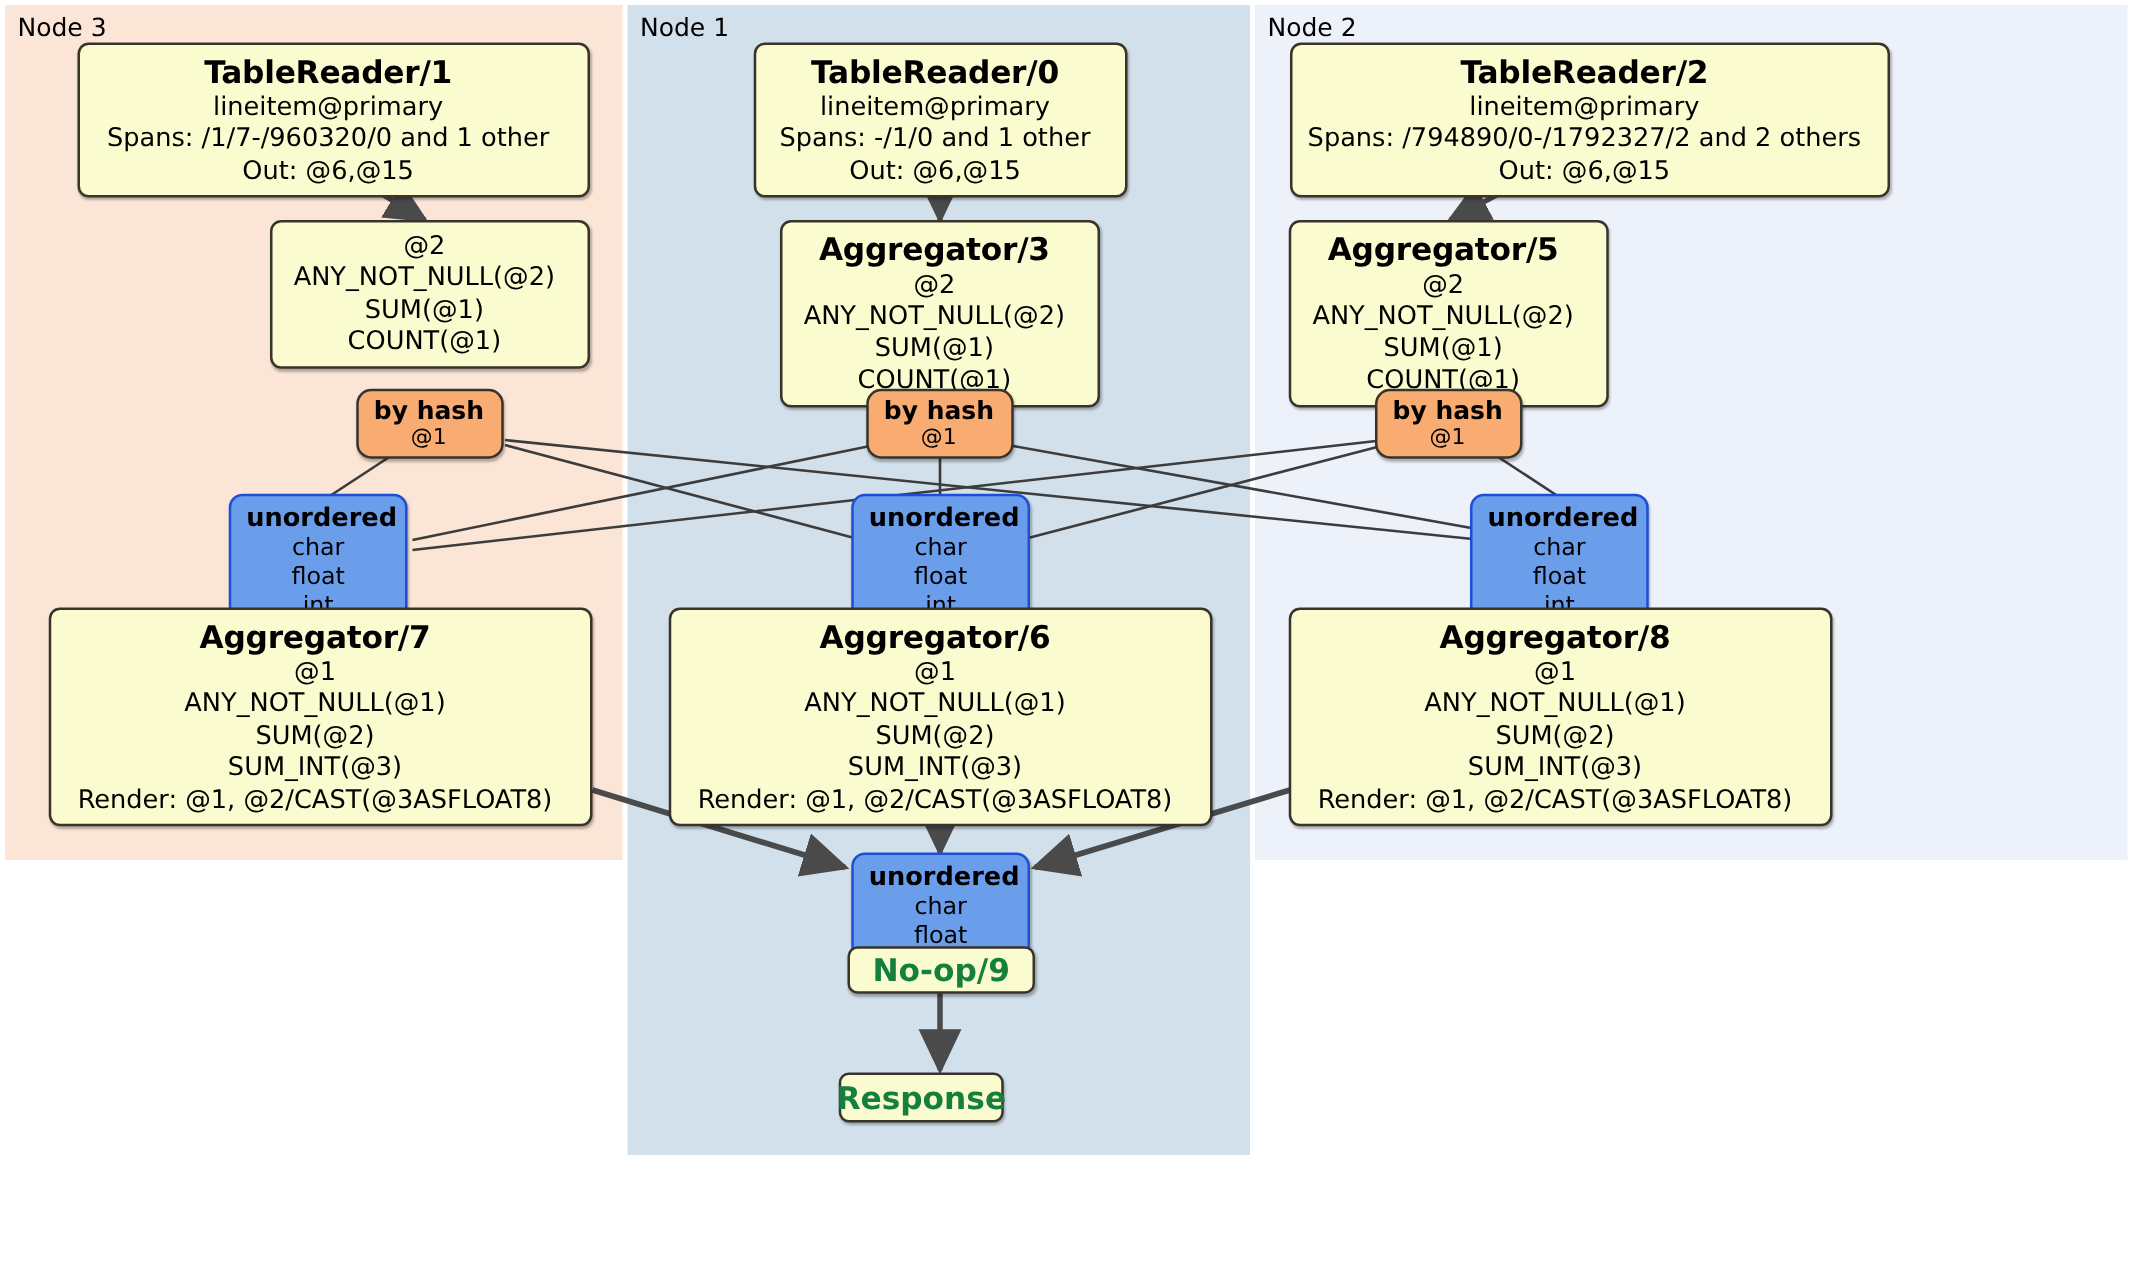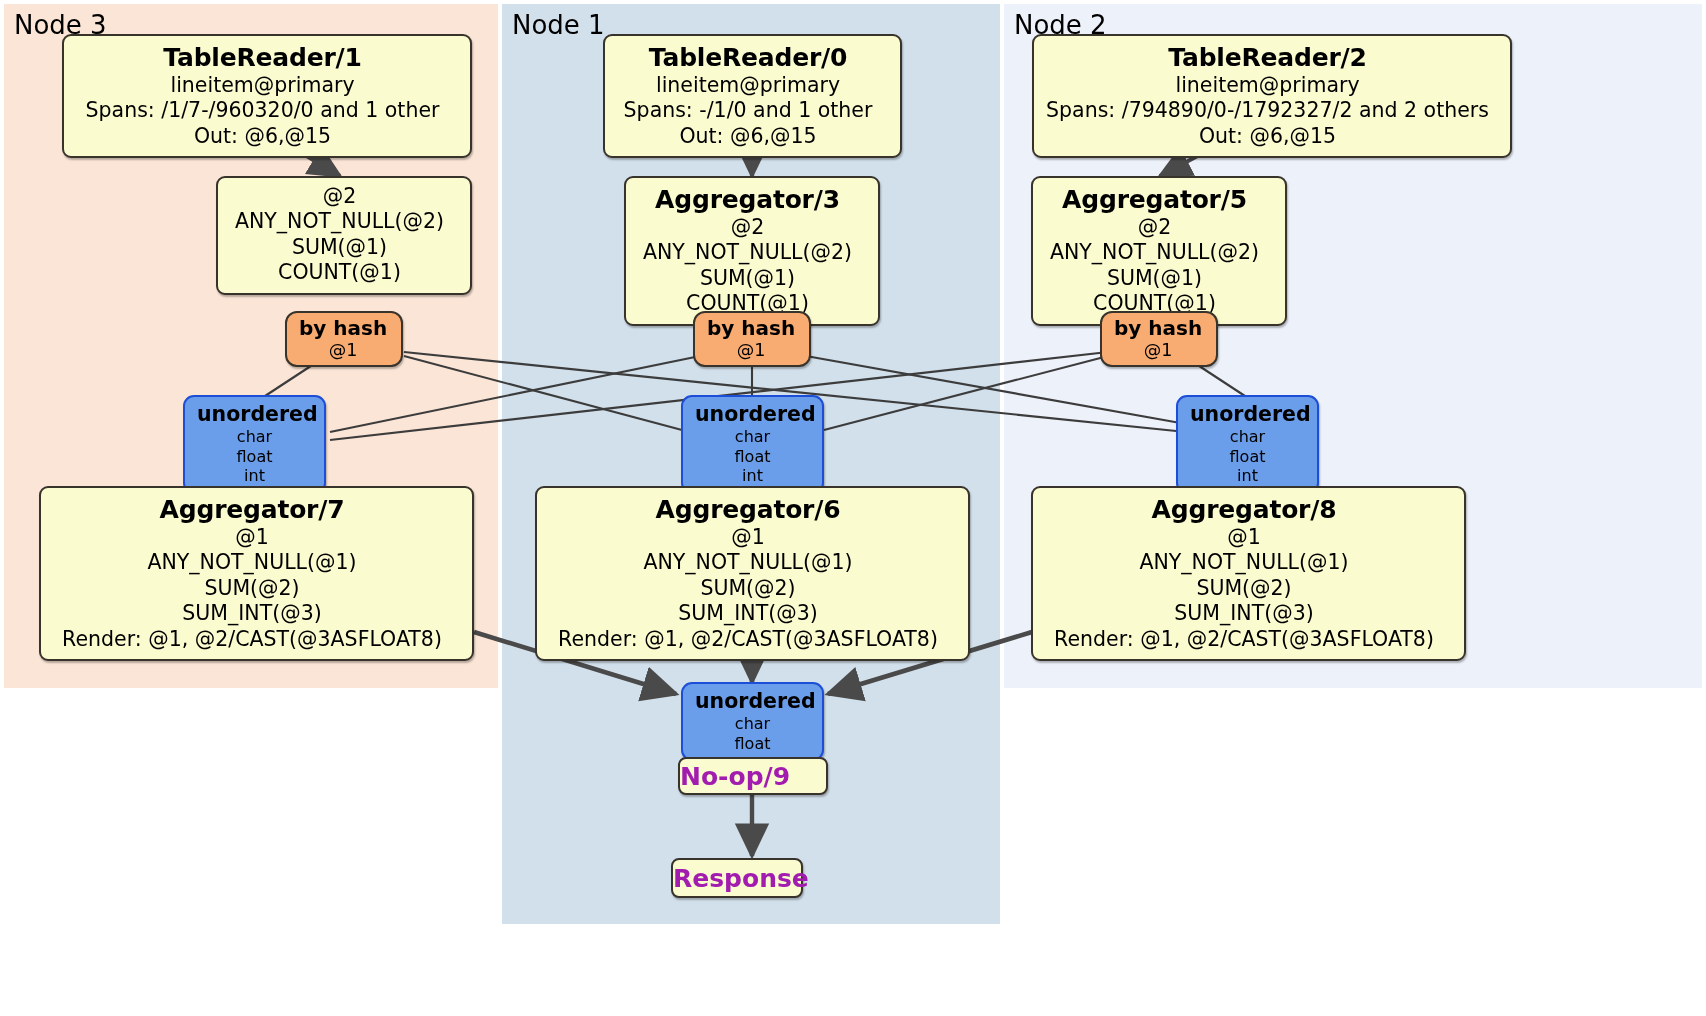--- a/index.html
+++ b/index.html
@@ -28,21 +28,21 @@
   }
   
   .node-cluster {
     position: absolute;
     box-sizing: border-box;
   }
   .node-cluster-label {
     position: absolute;
     left: 10px;
     top: 6px;
-    font-size: 26px;
+    font-size: 20px;
     color: #000;
     font-family: "DejaVu Sans", sans-serif;
   }
   
   .proc-box {
     position: absolute;
     box-sizing: border-box;
     background: #fbfbd0;
     border: 2px solid #38332b;
     border-radius: 9px;
@@ -99,37 +99,38 @@
     box-shadow: 1px 2px 2px rgba(0,0,0,0.28);
   }
   .sync-title {
     font-weight: bold;
     font-size: 20.5px;
     display: block;
     white-space: nowrap;
   }
   .sync-line {
     display: block;
-    font-size: 16px;
+    font-size: 19px;
     white-space: nowrap;
   }
   .simple-box {
     position: absolute;
     box-sizing: border-box;
     background: #fbfbd0;
     border: 2px solid #38332b;
     border-radius: 8px;
     text-align: center;
     font-weight: bold;
     font-size: 25px;
-    color: #a21caf;
+    color: #15803d;
     white-space: nowrap;
     box-shadow: 1px 2px 2px rgba(0,0,0,0.28);
     display: flex;
     align-items: center;
+    justify-content: center;
   }
 </style>
 </head>
 <body>
 
 <div id="diagram-root">
 
   <div class="node-cluster" style="left:4px; top:4px; width:494px; height:684px; background:#fbe5d6;">
     <span class="node-cluster-label">Node 3</span>
   </div>

